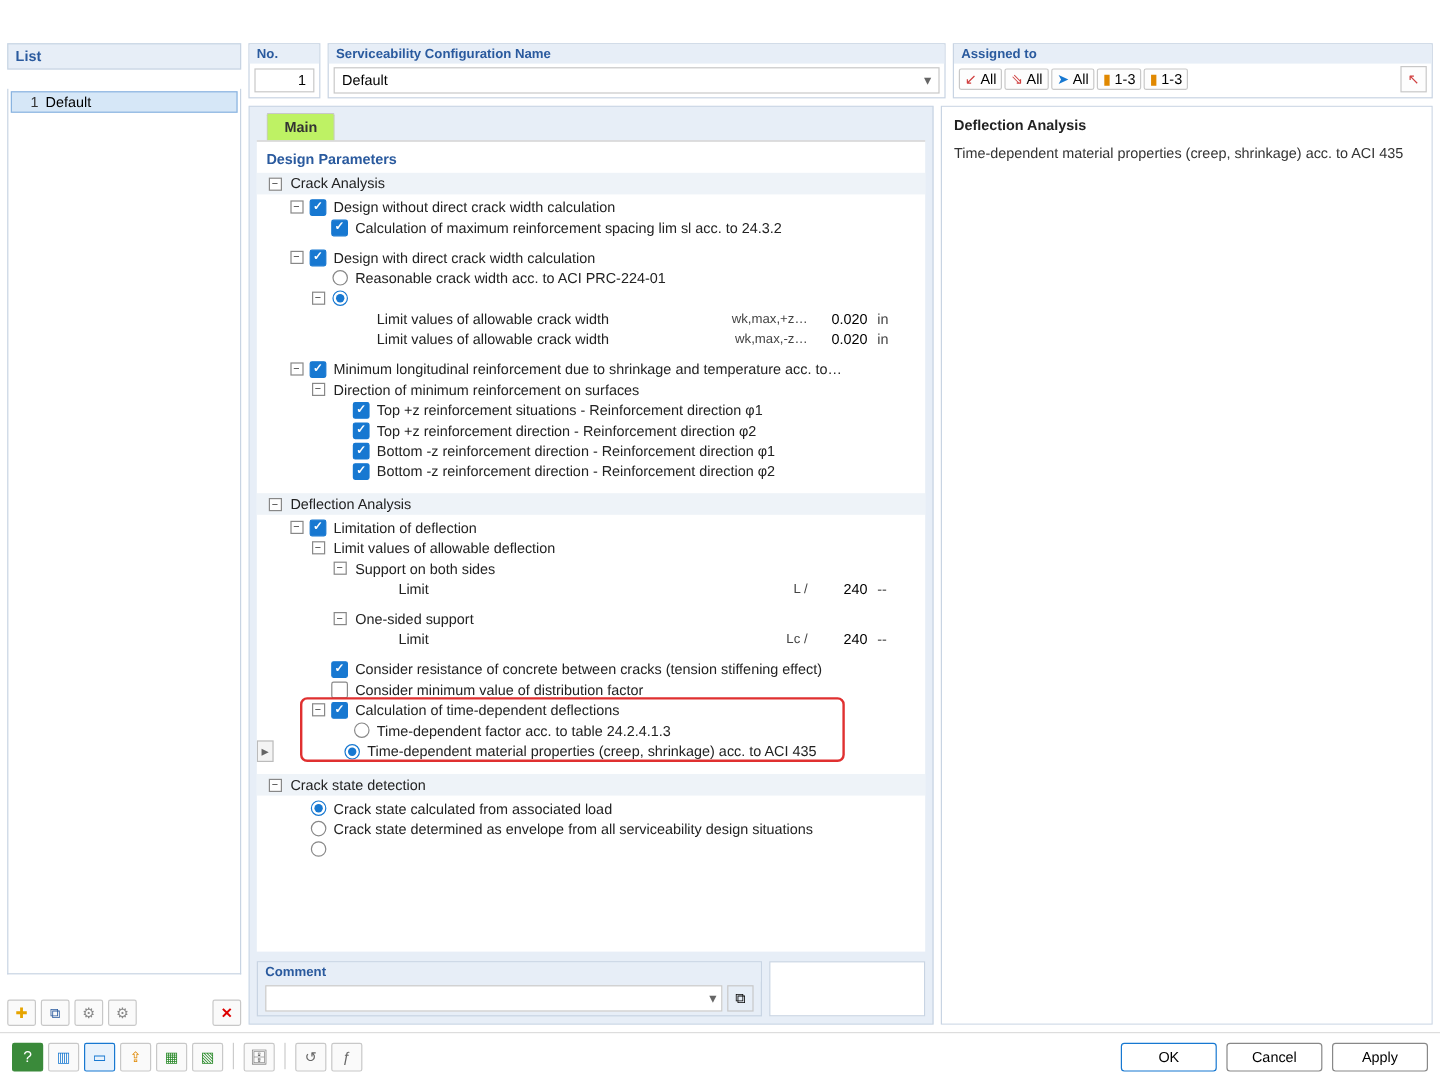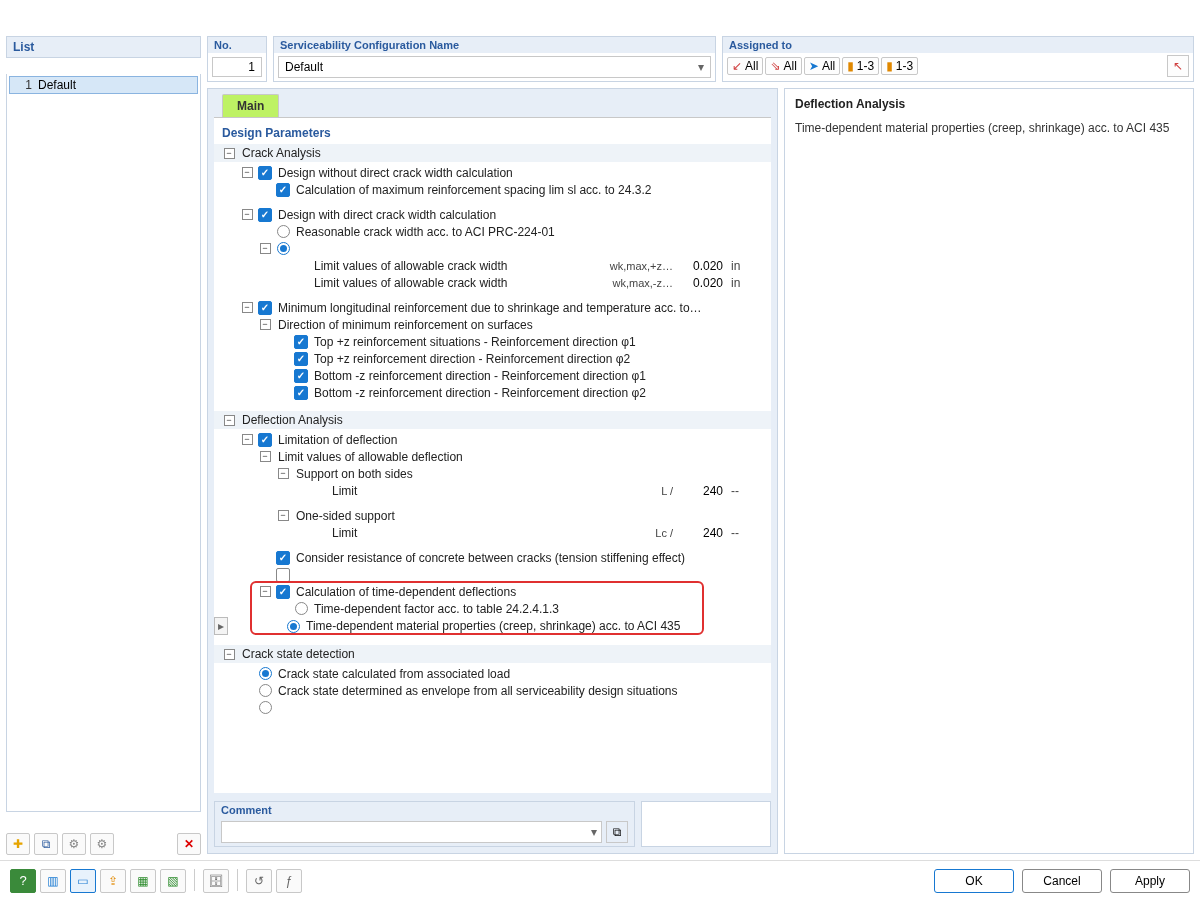--- a/index.html
+++ b/index.html
@@ -26,21 +26,21 @@
 .right-area { flex: 1; display: flex; flex-direction: column; gap: 6px; }
 .top-row { display: flex; gap: 6px; height: 46px; }
 .box { border: 1px solid #c8d4e3; display: flex; flex-direction: column; }
 .box-header { background: #e7eef7; padding: 2px 6px; color: #2a5a9e; font-weight: 600; font-size:11px;}
 .box-body { flex: 1; padding: 2px 4px; display: flex; align-items: center; }
 .no-box { width: 60px; }
 .no-field { width: 100%; text-align: right; padding: 2px 6px; border: 1px solid #c8c8c8; background: #fff; }
 .name-box { flex: 1; }
 .name-field { width: 100%; padding: 3px 6px; border: 1px solid #c8c8c8; background: #fff; display:flex; justify-content:space-between; align-items:center;}
 .name-field::after{content:"▾";color:#666;}
-.assigned-box { width: 472px; }
+.assigned-box { width: 400px; }
 .assigned-body { display: flex; gap: 2px; align-items: center; flex-wrap:nowrap; padding:2px 4px;}
 .tag { border: 1px solid #c8c8c8; border-radius: 2px; padding: 1px 4px; display: flex; align-items: center; gap: 3px; background:#fdfdfd; font-size:11px;white-space:nowrap;}
 .tag .swatch{display:inline-block;}
 .assigned-right{width:22px;height:22px;border:1px solid #c8c8c8;margin-left:auto;display:flex;align-items:center;justify-content:center;background:#fdfdfd;}
 
 .main-row { flex: 1; display: flex; gap: 6px; overflow: hidden; }
 .main-left { flex: 1; display: flex; flex-direction: column; border: 1px solid #c8d4e3; background:#e7eef7;}
 .tabbar { height: 28px; display: flex; align-items: flex-end; padding-left: 14px; padding-top:6px;}
 .tab { padding: 4px 14px; background: #bef264; border: 1px solid #c8c8c8; border-bottom: none; border-radius: 2px 2px 0 0; font-weight:600; color:#333;}
 .tree-area { flex: 1; background: #fff; border-top: 1px solid #c8c8c8; overflow: hidden; position: relative; margin:0 6px 6px 6px;}
@@ -420,20 +420,21 @@
                 </span>
                 <span class="lbl">Consider resistance of concrete between cracks (tension stiffening effect)</span>
               </div>
             <div class="row">
                 <span class="indent"></span>
                 <span class="indent"></span>
                 <span class="indent"></span>
                 <span class="indent">
                   <span class="chk"></span>
                 </span>
+                <span class="lbl">Consider minimum value of distribution factor</span>
               </div>
             <div class="row">
                 <span class="indent"></span>
                 <span class="indent"></span>
                 <span class="indent">
                   <span class="exp">−</span>
                 </span>
                 <span class="indent">
                   <span class="chk on"></span>
                 </span>

